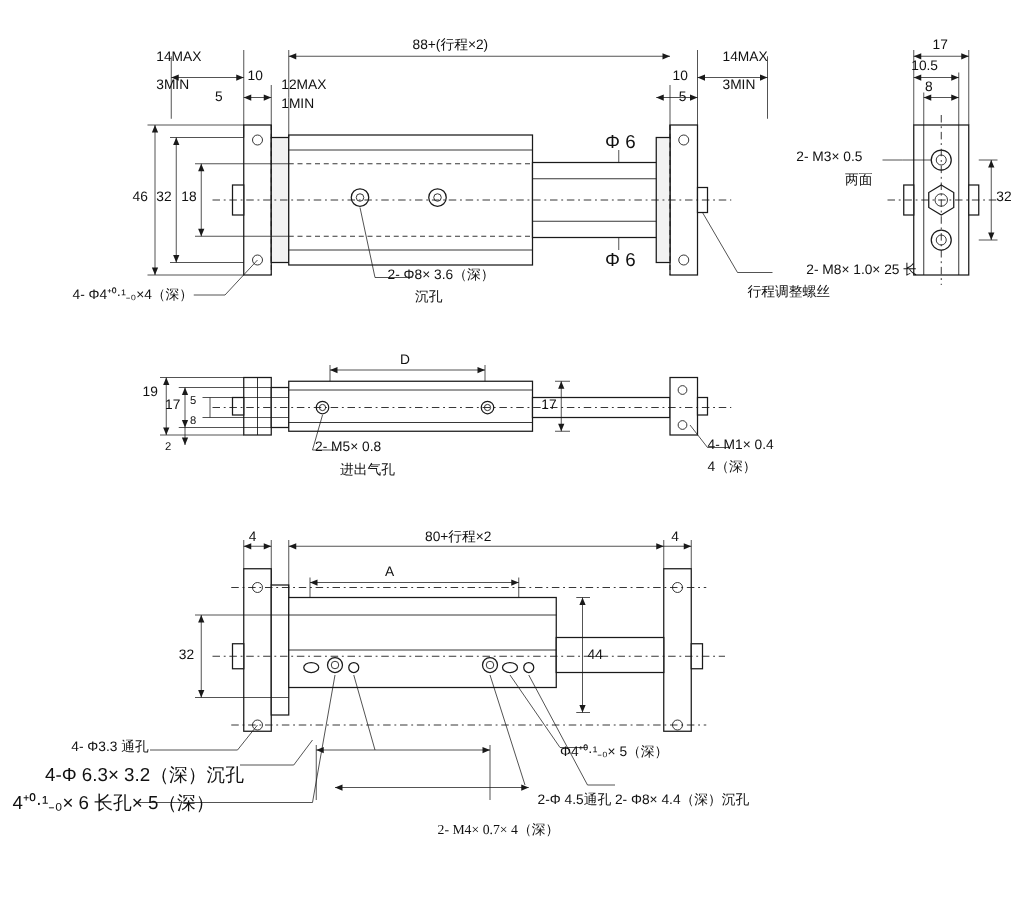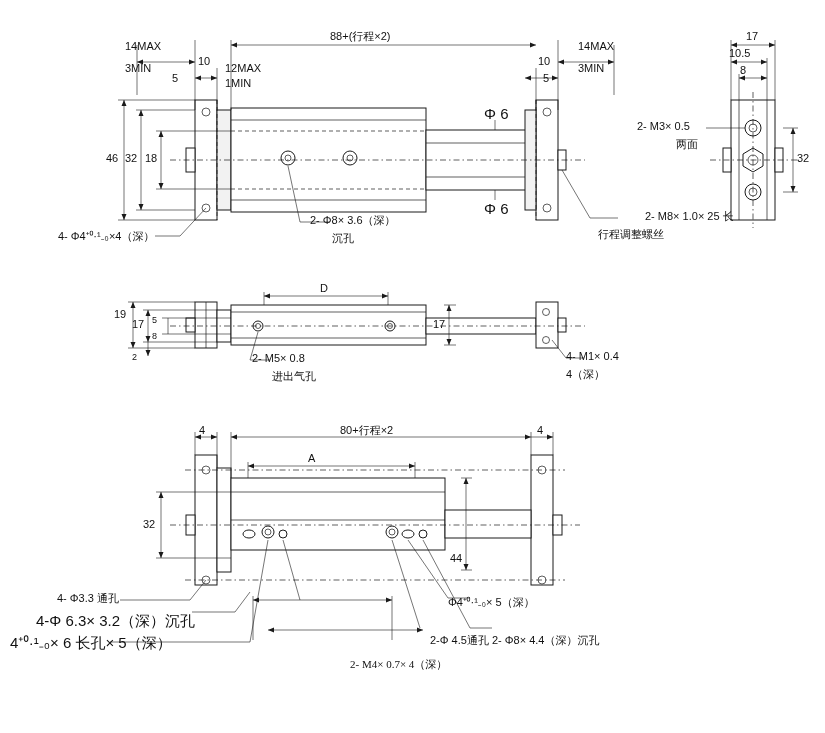--- a/index.html
+++ b/index.html
@@ -333,21 +333,21 @@
 <div class="lbl" style="left:252px;top:352px;">2- M5× 0.8</div>
 <div class="lbl" style="left:272px;top:370px;">进出气孔</div>
 <div class="lbl" style="left:566px;top:350px;">4- M1× 0.4</div>
 <div class="lbl" style="left:566px;top:368px;">4（深）</div>
 
 <div class="lbl" style="left:199px;top:424px;">4</div>
 <div class="lbl" style="left:537px;top:424px;">4</div>
 <div class="lbl" style="left:340px;top:424px;text-align:center;">80+行程×2</div>
 <div class="lbl" style="left:308px;top:452px;">A</div>
 <div class="lbl" style="left:143px;top:518px;">32</div>
-<div class="lbl" style="left:450px;top:518px;margin-top:34px;">44</div>
+<div class="lbl" style="left:470px;top:518px;">44</div>
 <div class="lbl" style="left:57px;top:592px;">4- Φ3.3 通孔</div>
 <div class="lbl sm" style="left:36px;top:612px;">4-Φ 6.3× 3.2（深）沉孔</div>
 <div class="lbl sm" style="left:10px;top:634px;">4⁺⁰·¹₋₀× 6 长孔× 5（深）</div>
 <div class="lbl" style="left:448px;top:596px;">Φ4⁺⁰·¹₋₀× 5（深）</div>
 <div class="lbl" style="left:430px;top:634px;">2-Φ 4.5通孔 2- Φ8× 4.4（深）沉孔</div>
 <div class="lbl" style="left:350px;top:658px;font-family:Liberation Serif, serif;">2- M4× 0.7× 4（深）</div>
 
 </div>
 
 </body></html>

